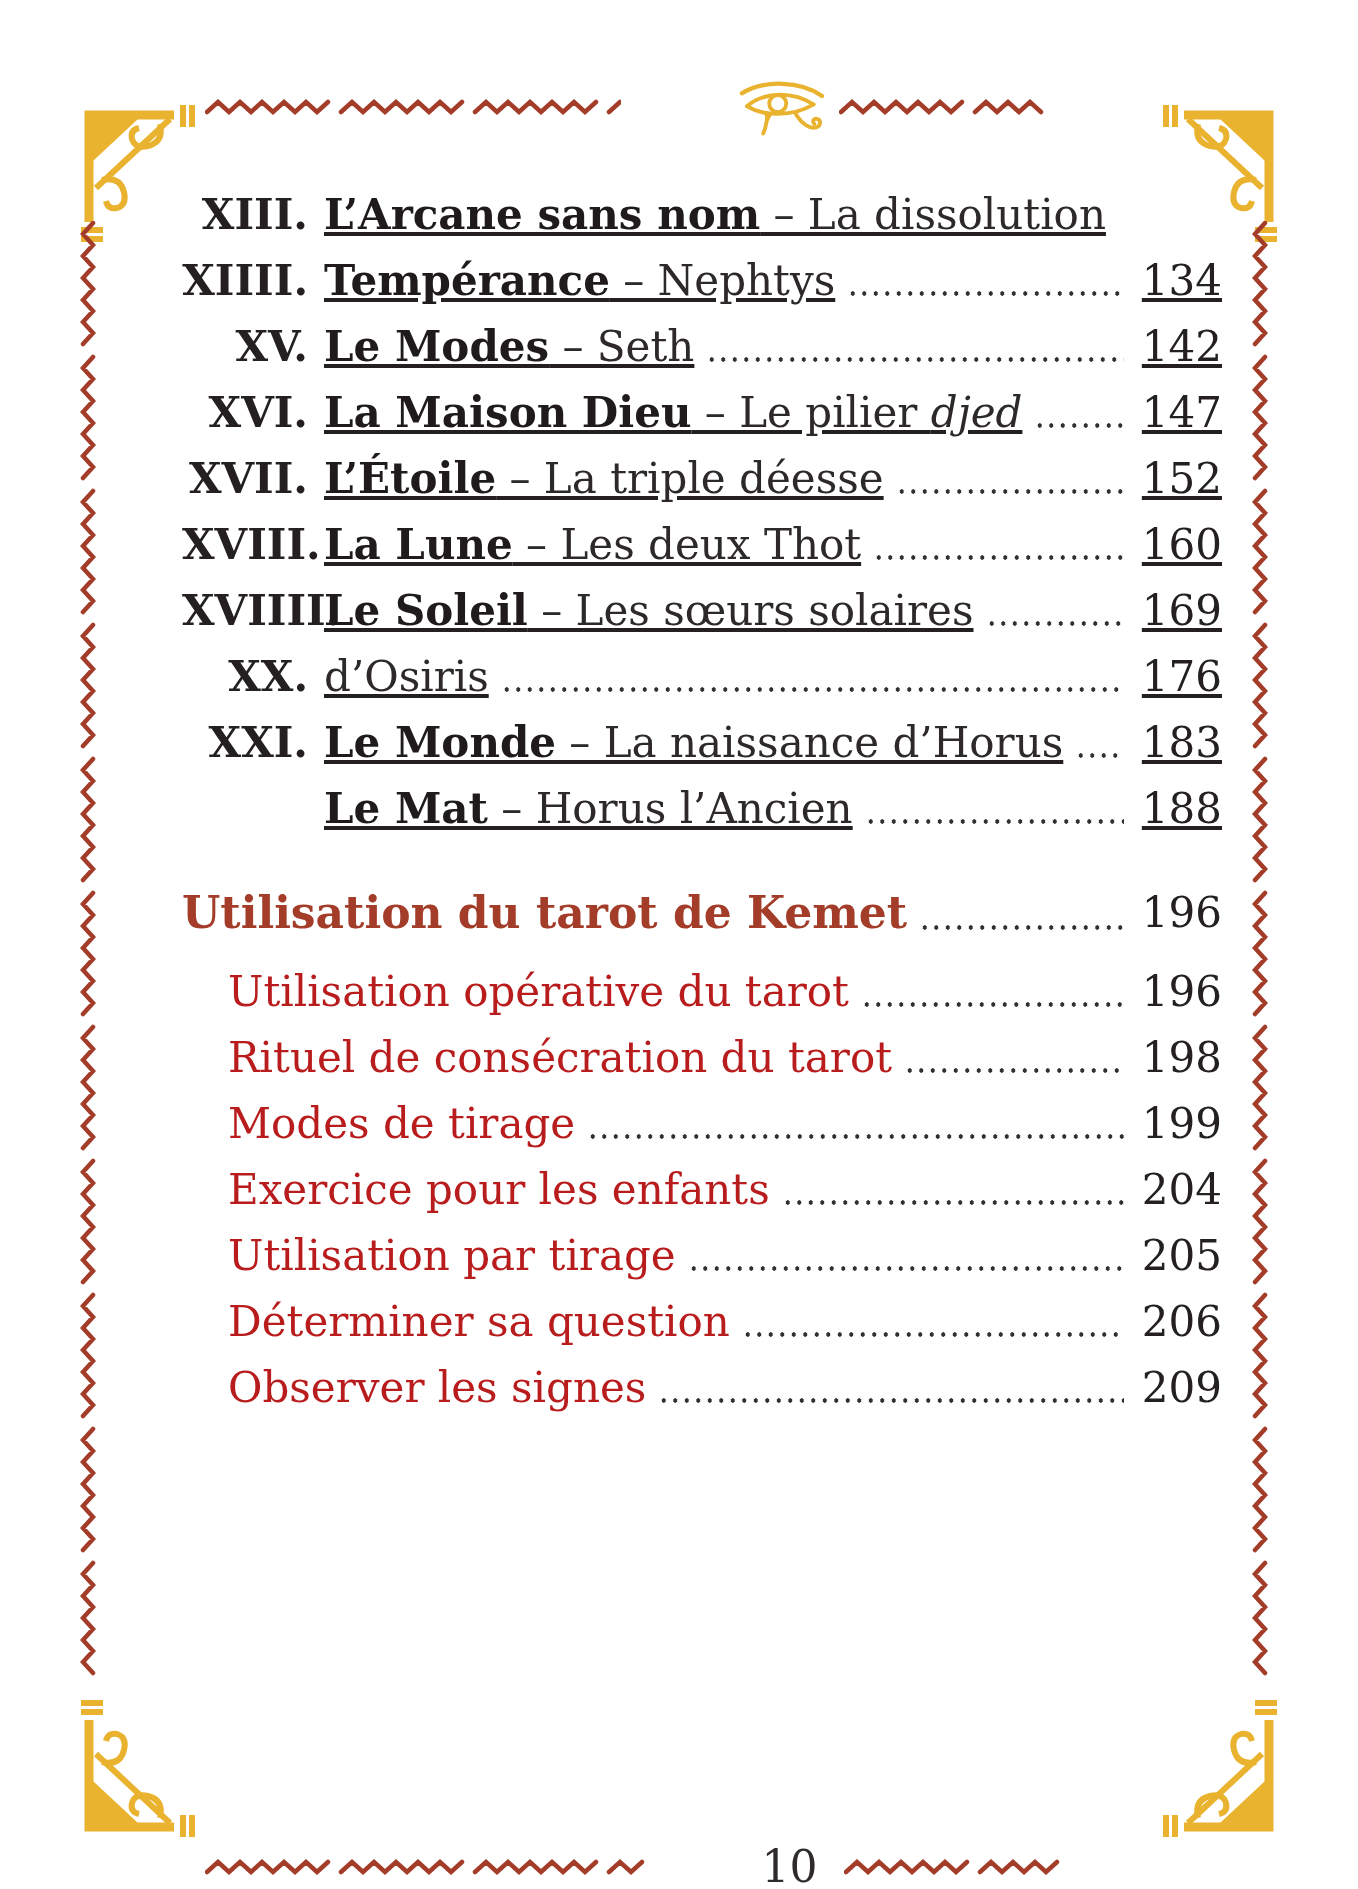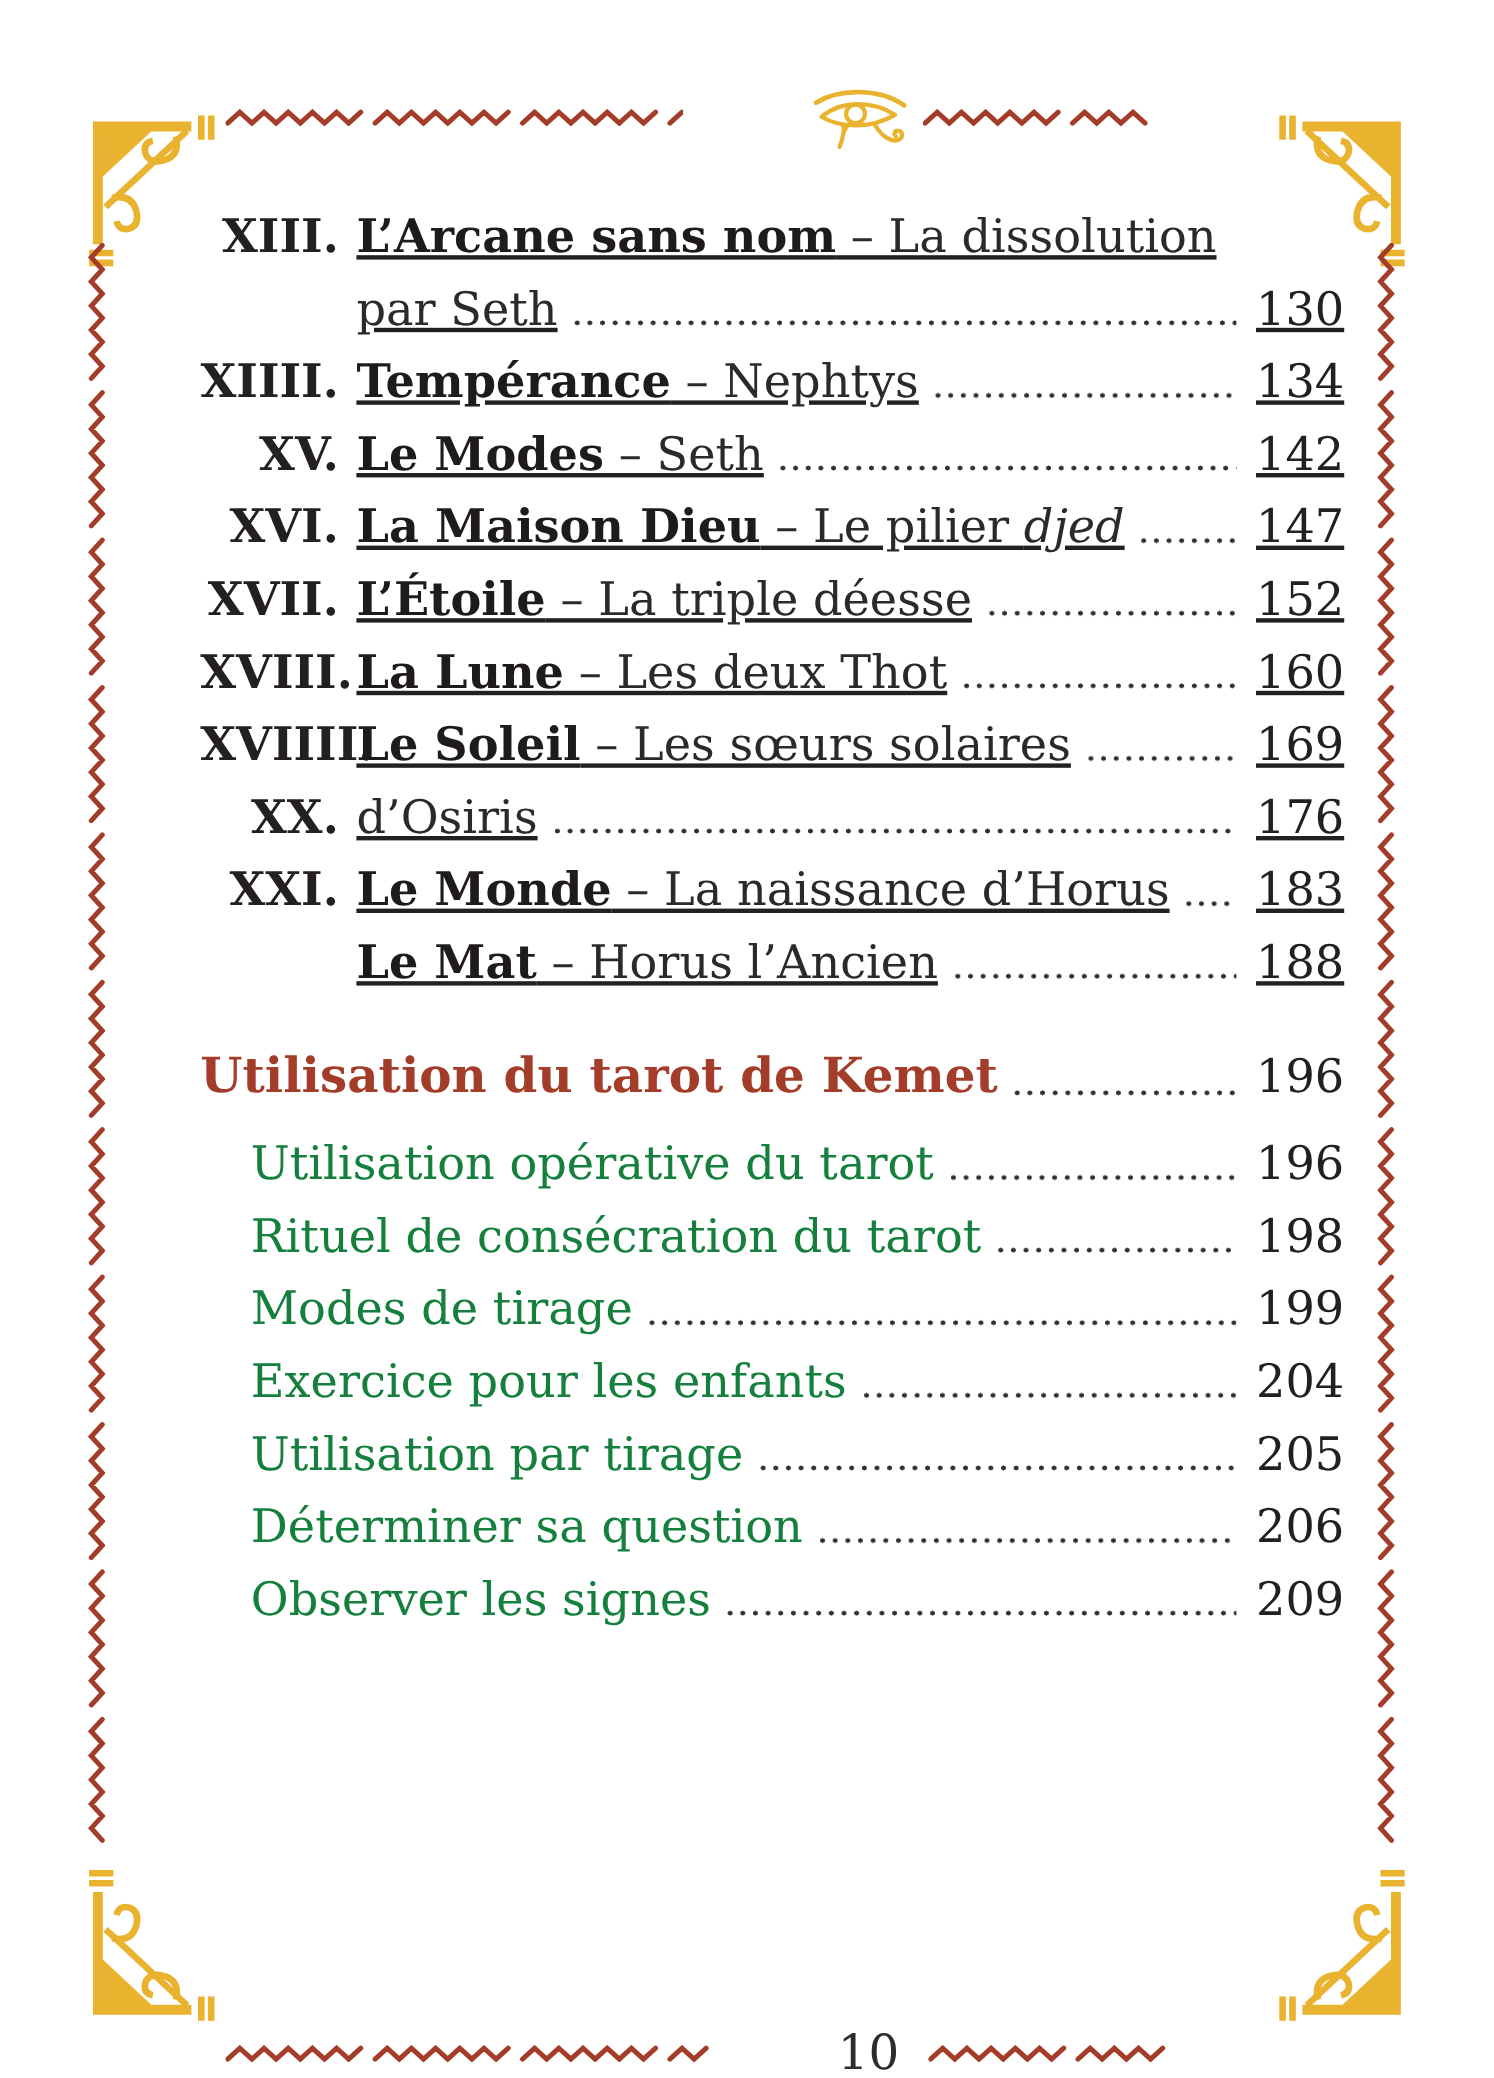--- a/index.html
+++ b/index.html
@@ -80,21 +80,21 @@
     display: flex; align-items: center; margin-top: 36px;
     font-size: 44px; line-height: 70px; white-space: nowrap;
   }
   .heading { font-weight: bold; color: var(--red, #A33D29); }
 
   .sub-rows { margin-top: 11px; }
   .sub-row {
     display: flex; align-items: baseline; padding-left: 46px;
     font-size: 42px; line-height: 66px; white-space: nowrap;
   }
-  .sub-title { font-weight: normal; color: #15803d; }
+  .sub-title { font-weight: normal; color: #b91c1c; }
 </style>
 </head>
 <body>
 
 <svg width="0" height="0" style="position:absolute" aria-hidden="true">
   <symbol id="corner-orn" viewBox="0 0 118 146">
     <g fill="none" stroke="currentColor" stroke-width="9">
       <path d="M 9 122 L 9 15 L 94 15"></path>
     </g>
     <g fill="none" stroke="currentColor" stroke-width="6">
@@ -169,25 +169,20 @@
 
   <div class="content">
     <div id="toc-entries">
         <div class="toc-row">
           <div class="toc-num">XIII.</div>
           <div class="toc-body">
             <div class="toc-line">
               <span class="t-title">L’Arcane sans nom</span>
               <span class="t-sub">&nbsp;–&nbsp;La dissolution</span>
             </div>
-            <div class="toc-line">
-              <span class="t-sub">par Seth</span>
-              <span class="leader"></span>
-              <span class="pagenum">130</span>
-            </div>
           </div>
         </div>
         <div class="toc-row">
           <div class="toc-num">XIIII.</div>
           <div class="toc-body">
             <div class="toc-line">
               <span class="t-title">Tempérance</span>
               <span class="t-sub">&nbsp;–&nbsp;Nephtys</span>
               <span class="leader"></span>
               <span class="pagenum">134</span>

